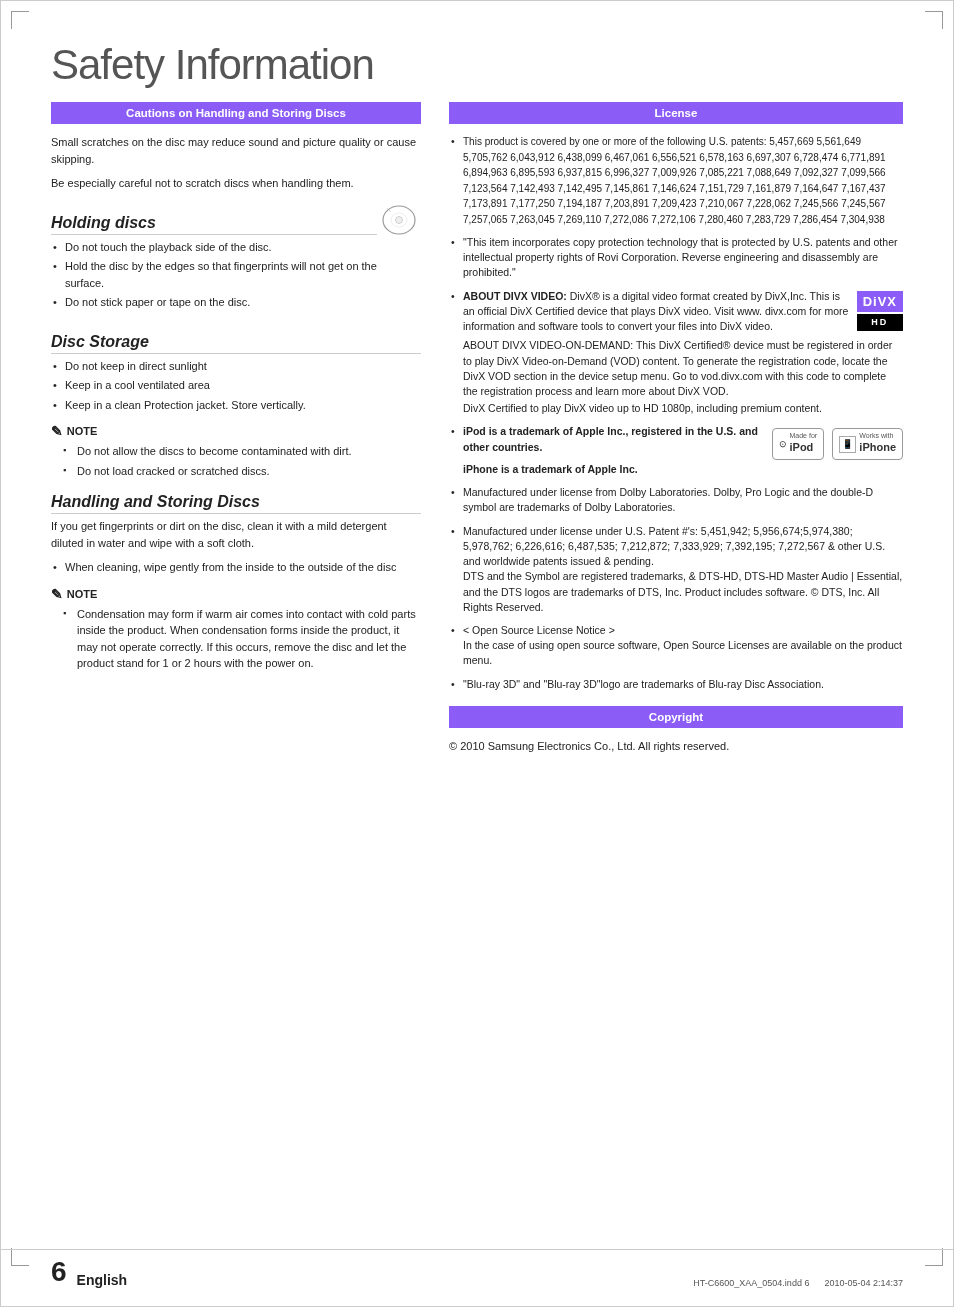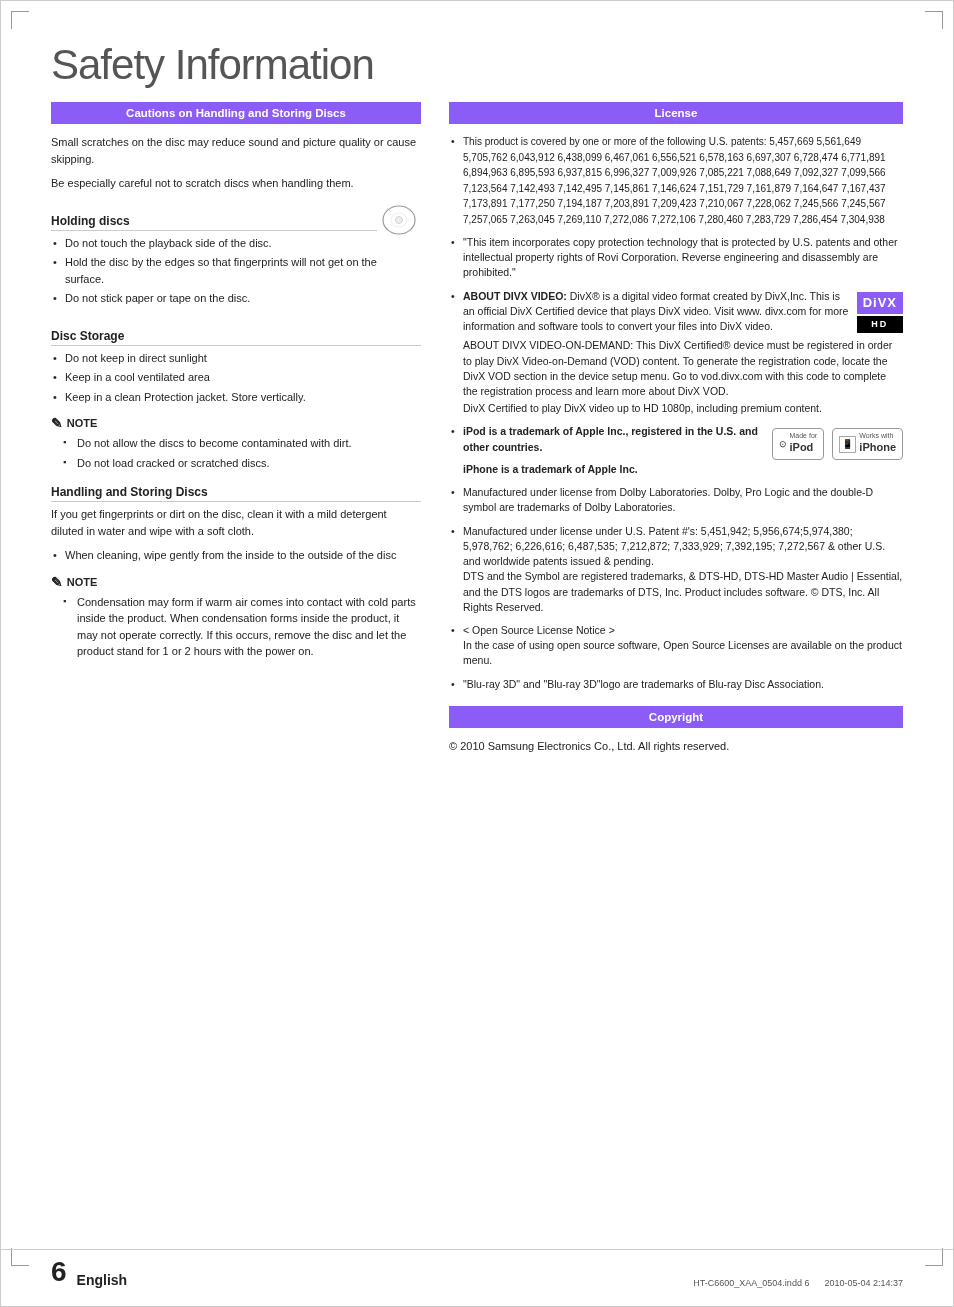--- a/index.html
+++ b/index.html
@@ -53,26 +53,27 @@
     .section-header {
       background: #8b5cf6;
       color: #fff;
       text-align: center;
       font-weight: bold;
       font-size: 11.5px;
       padding: 5px 8px;
       margin-bottom: 10px;
     }
     .section-title {
-      font-size: 12px;
+      font-size: 16px;
       font-weight: bold;
       color: #222;
       margin: 14px 0 4px 0;
       border-bottom: 1px solid #ccc;
       padding-bottom: 2px;
+      font-style: italic;
     }
     .intro-text {
       font-size: 11px;
       line-height: 1.5;
       margin-bottom: 8px;
     }
     ul.bullet-list {
       list-style: none;
       padding: 0;
       margin-bottom: 8px;
@@ -139,21 +140,21 @@
       position: absolute;
       left: 2px;
     }
     .patents-text {
       font-size: 10px;
       line-height: 1.45;
     }
     .divx-row {
       display: flex;
       gap: 8px;
-      align-items: center;
+      align-items: flex-start;
     }
     .divx-logo {
       flex-shrink: 0;
       margin-top: 2px;
     }
     .divx-logo-box {
       background: #8b5cf6;
       color: #fff;
       font-weight: bold;
       font-size: 13px;

